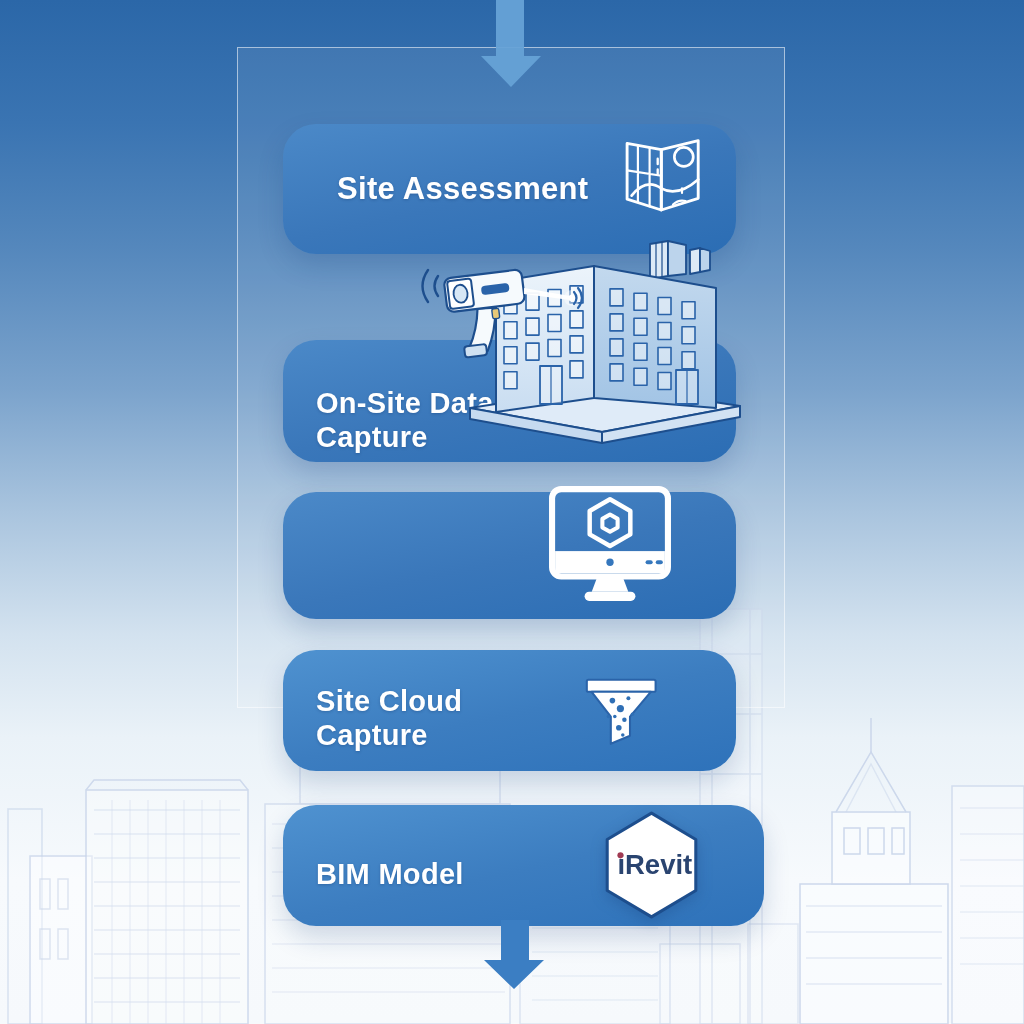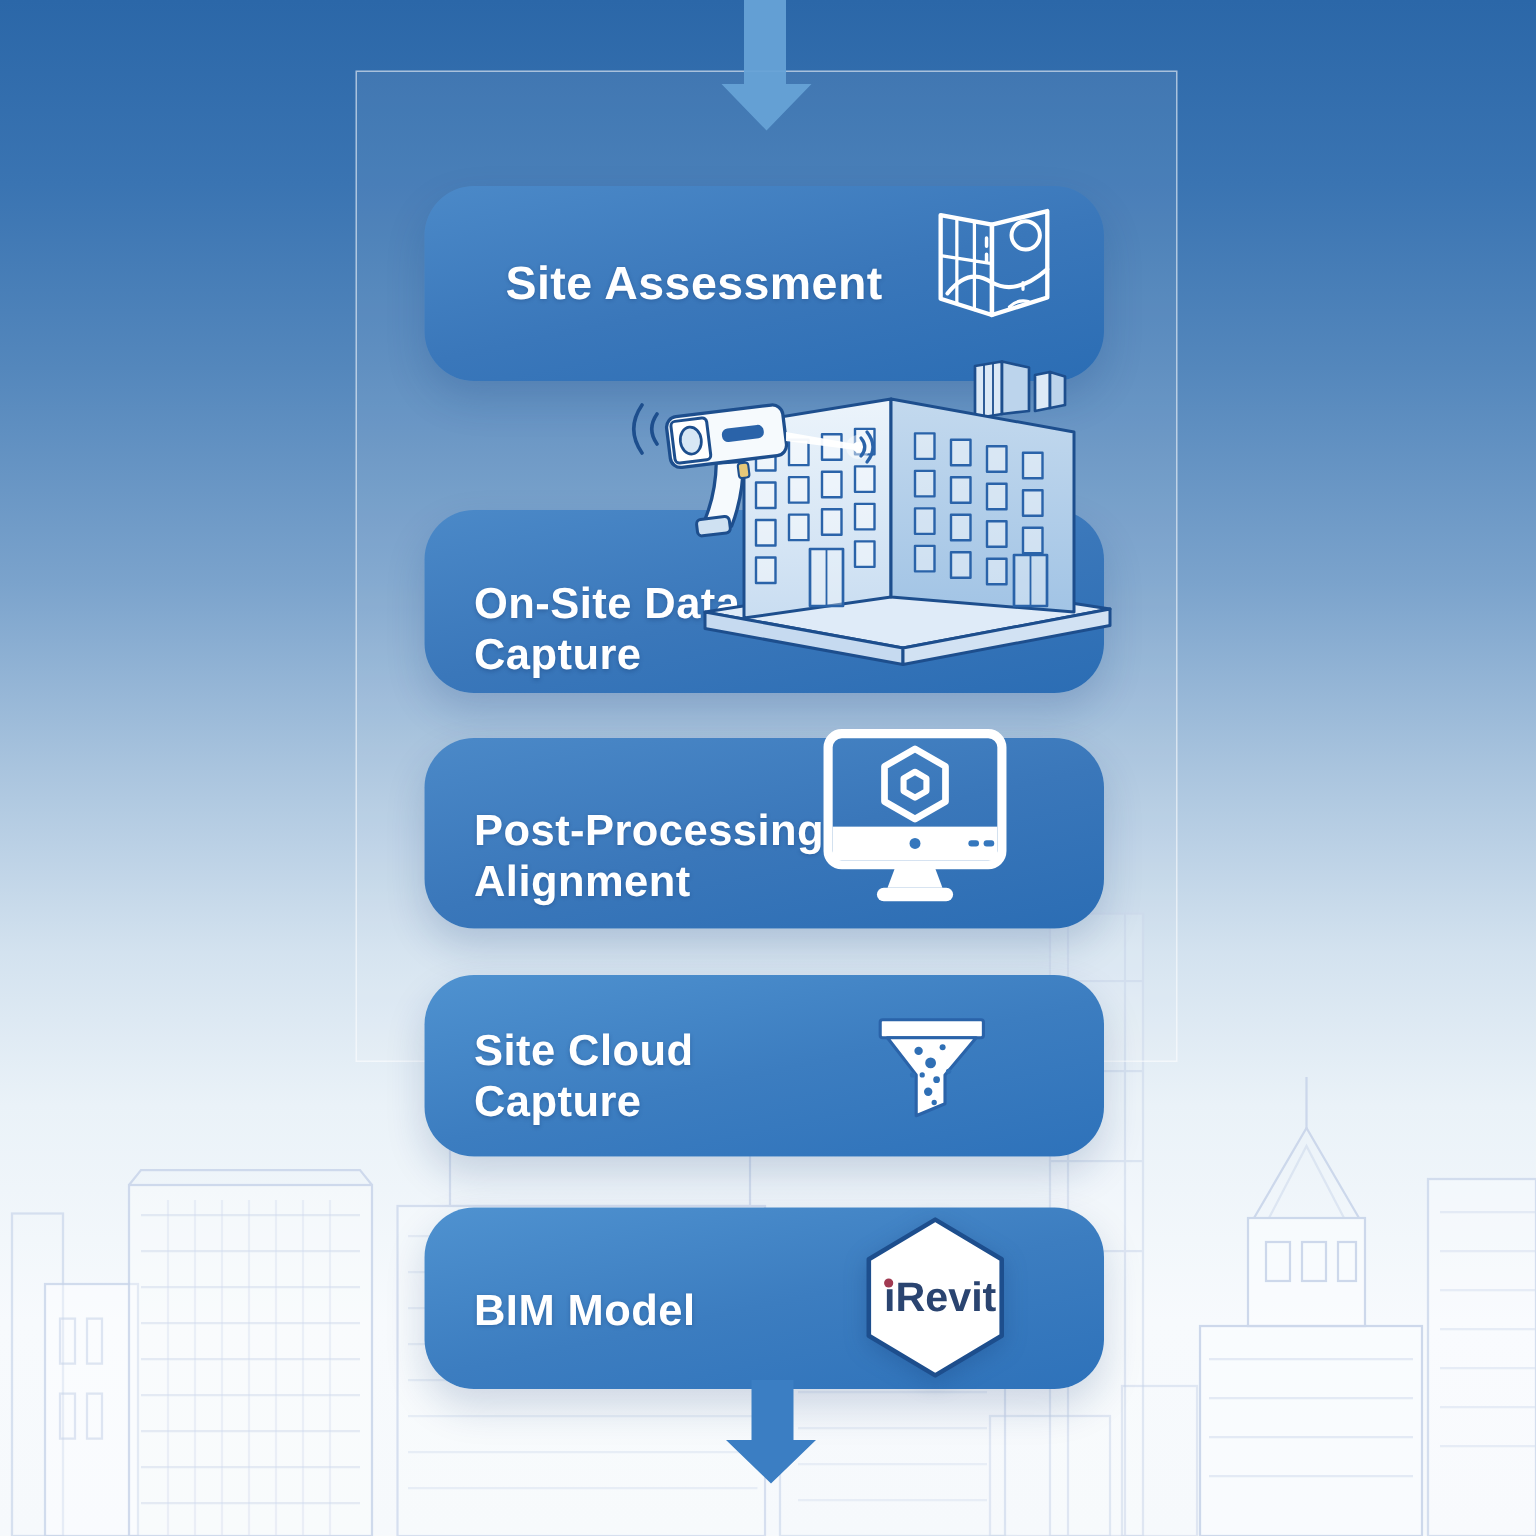--- a/index.html
+++ b/index.html
@@ -17,21 +17,21 @@
   .card{
     position:absolute;left:283px;width:453px;z-index:3;border-radius:33px;
     background:linear-gradient(168deg,#4b89c8 0%,#3a77ba 52%,#2b6db4 100%);
     box-shadow:0 12px 26px rgba(18,58,118,0.18);
   }
   .card.bright{background:linear-gradient(168deg,#4f92d0 0%,#3c7dc0 52%,#2e72ba 100%);}
   .card-1{top:124px;height:130px;}
   .card-2{top:340px;height:122px;}
   .card-3{top:492px;height:127px;}
   .card-4{top:650px;height:121px;}
-  .card-5{top:805px;height:121px;}
+  .card-5{top:805px;height:121px;padding-left:28px;}
   .txt{
     position:absolute;left:33px;top:0;height:100%;
     display:flex;flex-direction:column;justify-content:center;
     color:#ffffff;font-weight:700;font-size:29px;line-height:1.16;letter-spacing:0.3px;
     text-shadow:0 1px 3px rgba(10,40,90,0.28);
   }
   .card-1 .txt{left:54px;font-size:31px;}
   .card-2 .txt{padding-top:20px;}
   .card-3 .txt{padding-top:16px;}
   .card-4 .txt{padding-top:8px;}
@@ -207,24 +207,20 @@
     <path d="M20 40 q-7 10 0 20 M10 34 q-11 16 0 32" fill="none" stroke-width="2.4" stroke-linecap="round"></path>
 
     <polygon points="106,52 152,60 152,64 106,58" fill="#ffffff" stroke="none" opacity="0.95"></polygon>
     <ellipse cx="154" cy="62" rx="8" ry="8" fill="#ffffff" stroke="none" opacity="0.45"></ellipse>
     <circle cx="154" cy="62" r="3.5" fill="#ffffff" stroke="none"></circle>
     <path d="M160 52 q8 10 0 20 M156 56 q5 6 0 12" fill="none" stroke="#2a63a9" stroke-width="2.2" stroke-linecap="round"></path>
   </g>
 </svg>
 
 <div class="card card-3">
-  <div class="txt">
-    <div>Post-Processing</div>
-    <div>Alignment</div>
-  </div>
   <svg class="icon mon-ic" viewBox="0 0 122 116">
     <rect x="4" y="3" width="114" height="86" rx="9" fill="none" stroke="#ffffff" stroke-width="6"></rect>
     <rect x="7" y="64" width="108" height="22" fill="#ffffff"></rect>
     <circle cx="61" cy="75" r="3.6" fill="#3577bd"></circle>
     <rect x="96" y="73" width="7" height="4" rx="2" fill="#3577bd"></rect>
     <rect x="106" y="73" width="7" height="4" rx="2" fill="#3577bd"></rect>
     <polygon points="61,13 81,24.5 81,47.5 61,59 41,47.5 41,24.5" fill="none" stroke="#ffffff" stroke-width="4.4" stroke-linejoin="round"></polygon>
     <polygon points="61,28 68.5,32.3 68.5,40.7 61,45 53.5,40.7 53.5,32.3" fill="none" stroke="#ffffff" stroke-width="4" stroke-linejoin="round"></polygon>
     <polygon points="49,88 73,88 79,104 43,104" fill="#ffffff"></polygon>
     <rect x="36" y="104" width="50" height="9" rx="4.5" fill="#ffffff"></rect>

